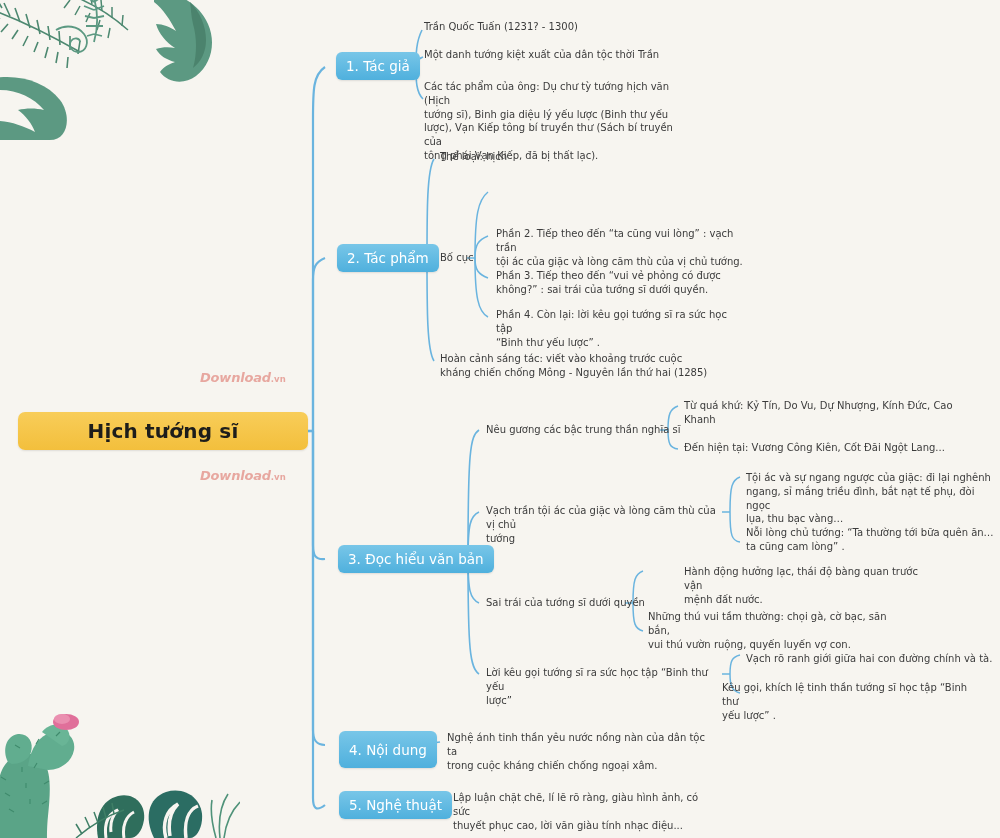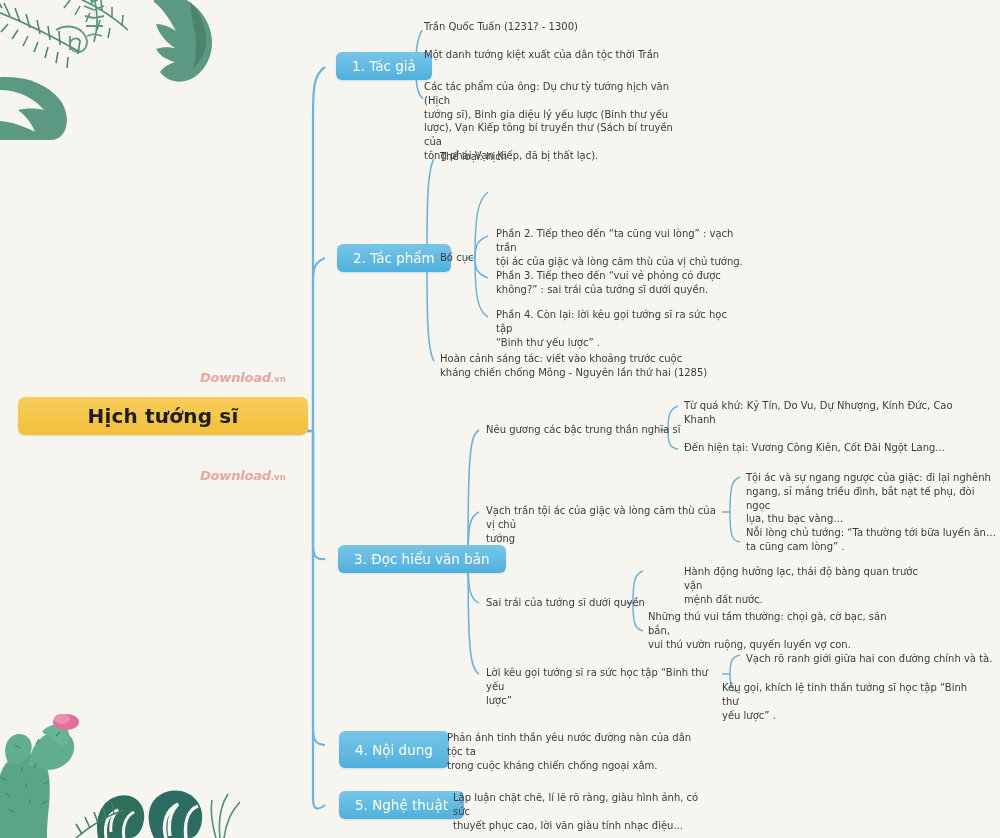--- a/index.html
+++ b/index.html
@@ -47,21 +47,21 @@
   }
   .branch-node {
     position: absolute;
     background: linear-gradient(180deg,#78c6e8 0%, #4fb0dd 100%);
     border-radius: 6px;
     color: #ffffff;
     font-size: 13.5px;
     display: flex;
     align-items: center;
     justify-content: center;
-    padding: 0 16px;
+    padding: 0 10px;
     white-space: nowrap;
     box-shadow: 0 1px 2px rgba(0,0,0,.10);
   }
   .leaf-text {
     position: absolute;
     color: #3b3b3b;
     font-size: 10px;
     line-height: 1.38;
     white-space: pre-line;
   }
@@ -205,21 +205,21 @@
 
     <path d="M722 674 L730 674" stroke-width="1.5"></path>
     <path d="M730 674 C730 661 732 657 740 655" stroke-width="1.5"></path>
     <path d="M730 674 C730 686 732 691 740 693" stroke-width="1.5"></path>
 
     <path d="M417 745 L440 742" stroke-width="1.6"></path>
 
     <path d="M426 805 L448 801" stroke-width="1.6"></path>
   </svg>
 
-  <div class="root-node" style="left:18px; top:397px; width:290px; height:38px;">Hịch tướng sĩ</div>
+  <div class="root-node" style="left:18px; top:412px; width:290px; height:38px;">Hịch tướng sĩ</div>
 
   <div class="watermark" style="left:200px; top:370px;">
     <span>Download</span><span class="tld">.vn</span>
   </div>
   <div class="watermark" style="left:200px; top:468px;">
     <span>Download</span><span class="tld">.vn</span>
   </div>
 
   <div class="branch-node" style="left:336px; top:52px; height:28px;">1. Tác giả</div>
 
@@ -253,33 +253,33 @@
 lược”</div>
   <div class="leaf-text" style="left:486px; top:596px; width:180px;">Sai trái của tướng sĩ dưới quyền</div>
 
   <div class="leaf-text sub" style="left:684px; top:399px; width:290px;">Từ quá khứ: Kỷ Tín, Do Vu, Dự Nhượng, Kính Đức, Cao
 Khanh</div>
   <div class="leaf-text sub" style="left:684px; top:441px; width:290px;">Đến hiện tại: Vương Công Kiên, Cốt Đãi Ngột Lang...</div>
 
   <div class="leaf-text sub" style="left:746px; top:471px; width:250px;">Tội ác và sự ngang ngược của giặc: đi lại nghênh
 ngang, sỉ mắng triều đình, bắt nạt tế phụ, đòi ngọc
 lụa, thu bạc vàng…</div>
-  <div class="leaf-text sub" style="left:746px; top:526px; width:250px;">Nỗi lòng chủ tướng:  “Ta thường tới bữa luyến ăn…
+  <div class="leaf-text sub" style="left:746px; top:526px; width:250px;">Nỗi lòng chủ tướng:  “Ta thường tới bữa quên ăn…
 ta cũng cam lòng”  .</div>
 
   <div class="leaf-text sub" style="left:684px; top:565px; width:250px;">Hành động hưởng lạc, thái độ bàng quan trước vận
 mệnh đất nước.</div>
   <div class="leaf-text sub" style="left:648px; top:610px; width:250px;">Những thú vui tầm thường: chọi gà, cờ bạc, săn bắn,
 vui thú vườn ruộng, quyến luyến vợ con.</div>
 
   <div class="leaf-text sub" style="left:746px; top:652px; width:250px;">Vạch rõ ranh giới giữa hai con đường chính và tà.</div>
   <div class="leaf-text sub" style="left:722px; top:681px; width:250px;">Kêu gọi, khích lệ tinh thần tướng sĩ học tập  “Binh thư
 yếu lược”  .</div>
 
   <div class="branch-node" style="left:339px; top:731px; height:37px;">4. Nội dung</div>
-  <div class="leaf-text" style="left:447px; top:731px; width:260px;">Phản ánh tinh thần yêu nước đường nàn của dân tộc ta
+  <div class="leaf-text" style="left:447px; top:731px; width:260px;">Nghệ ánh tinh thần yêu nước nồng nàn của dân tộc ta
 trong cuộc kháng chiến chống ngoại xâm.</div>
 
   <div class="branch-node" style="left:339px; top:791px; height:28px;">5. Nghệ thuật</div>
   <div class="leaf-text" style="left:453px; top:791px; width:260px;">Lập luận chặt chẽ, lí lẽ rõ ràng, giàu hình ảnh, có sức
 thuyết phục cao, lời văn giàu tính nhạc điệu...</div>
 
 </div>
 
 </body></html>

